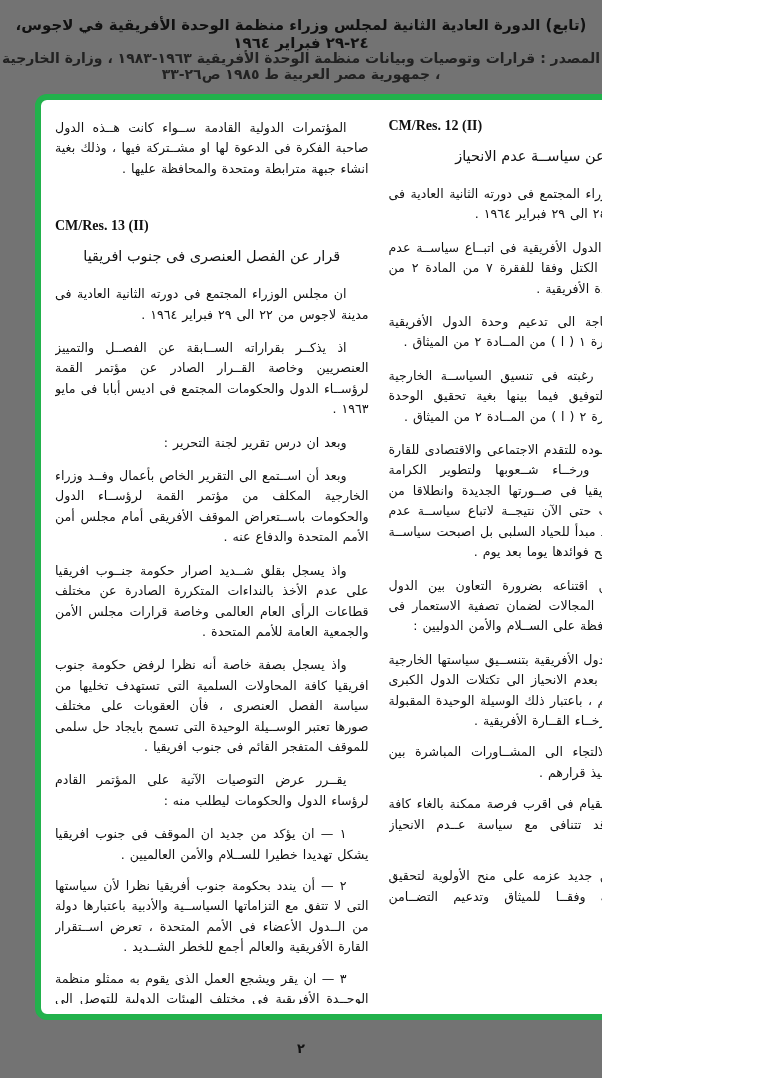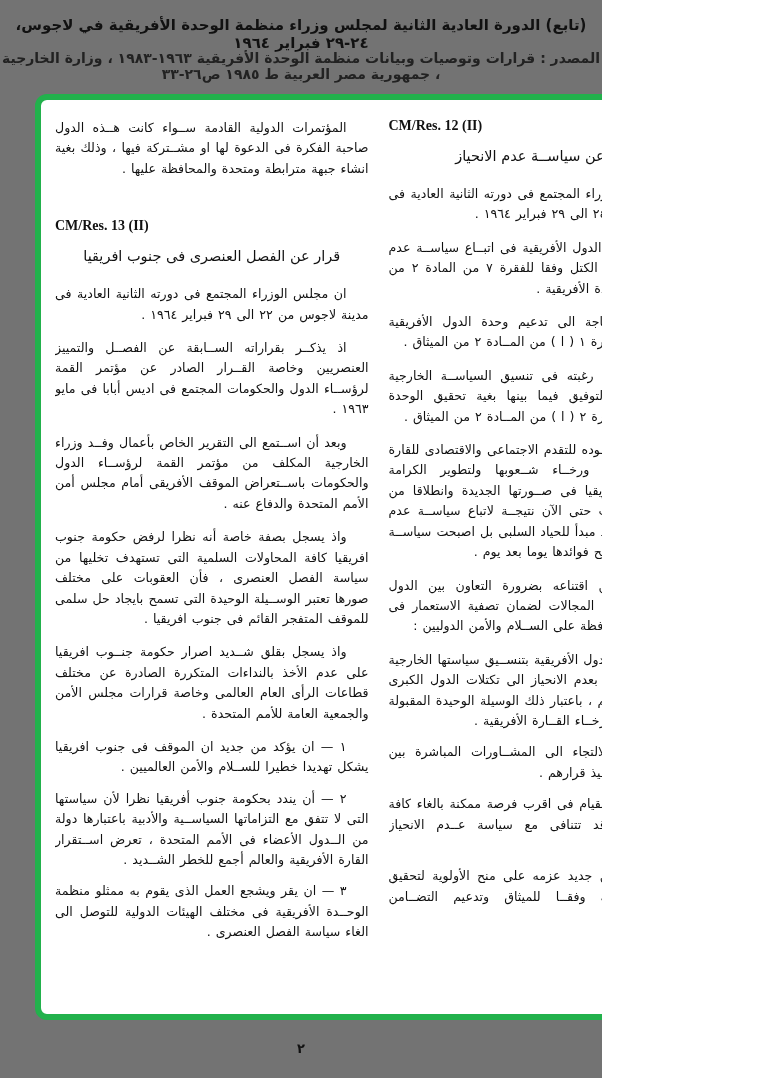--- a/index.html
+++ b/index.html
@@ -128,23 +128,25 @@
 
       </div>
 
       <div class="col">
         <p class="body-par">المؤتمرات الدولية القادمة ســواء كانت هــذه الدول صاحبة الفكرة فى الدعوة لها او مشــتركة فيها ، وذلك بغية انشاء جبهة مترابطة ومتحدة والمحافظة عليها .</p>
         <div class="spacer-after-continuation"></div>
         <div class="ref-line">CM/Res. 13 (II)</div>
         <div class="res-title">قرار عن الفصل العنصرى فى جنوب افريقيا</div>
         <p class="body-par">ان مجلس الوزراء المجتمع فى دورته الثانية العادية فى مدينة لاجوس من ٢٢ الى ٢٩ فبراير ١٩٦٤ .</p>
         <p class="body-par">اذ يذكــر بقراراته الســابقة عن الفصــل والتمييز العنصريين وخاصة القــرار الصادر عن مؤتمر القمة لرؤســاء الدول والحكومات المجتمع فى اديس أبابا فى مايو ١٩٦٣ .</p>
+        <p class="body-par">وبعد ان درس تقرير لجنة التحرير :</p>
         <p class="body-par">وبعد أن اســتمع الى التقرير الخاص بأعمال وفــد وزراء الخارجية المكلف من مؤتمر القمة لرؤســاء الدول والحكومات باســتعراض الموقف الأفريقى أمام مجلس أمن الأمم المتحدة والدفاع عنه .</p>
+        <p class="body-par">واذ يسجل بقلق شــديد اصرار حكومة جنــوب افريقيا على عدم الأخذ بالنداءات المتكررة الصادرة عن مختلف قطاعات الرأى العام العالمى وخاصة قرارات مجلس الأمن والجمعية العامة للأمم المتحدة .</p>
         <p class="body-par">واذ يسجل بصفة خاصة أنه نظرا لرفض حكومة جنوب افريقيا كافة المحاولات السلمية التى تستهدف تخليها من سياسة الفصل العنصرى ، فأن العقوبات على مختلف صورها تعتبر الوســيلة الوحيدة التى تسمح بايجاد حل سلمى للموقف المتفجر القائم فى جنوب افريقيا .</p>
-        <p class="body-par">واذ يسجل بقلق شــديد اصرار حكومة جنــوب افريقيا على عدم الأخذ بالنداءات المتكررة الصادرة عن مختلف قطاعات الرأى العام العالمى وخاصة قرارات مجلس الأمن والجمعية العامة للأمم المتحدة .</p>
+        <p class="body-par">يقــرر عرض التوصيات الآتية على المؤتمر القادم لرؤساء الدول والحكومات ليطلب منه :</p>
         <p class="body-par tight">١ — ان يؤكد من جديد ان الموقف فى جنوب افريقيا يشكل تهديدا خطيرا للســلام والأمن العالميين .</p>
         <p class="body-par tight">٢ — أن يندد بحكومة جنوب أفريقيا نظرا لأن سياستها التى لا تتفق مع التزاماتها السياســية والأدبية باعتبارها دولة من الــدول الأعضاء فى الأمم المتحدة ، تعرض اســتقرار القارة الأفريقية والعالم أجمع للخطر الشــديد .</p>
         <p class="body-par tight">٣ — ان يقر ويشجع العمل الذى يقوم به ممثلو منظمة الوحــدة الأفريقية فى مختلف الهيئات الدولية للتوصل الى الغاء سياسة الفصل العنصرى .</p>
       </div>
 
     </div>
   </div>
 
   <div class="page-number">٢</div>
 

